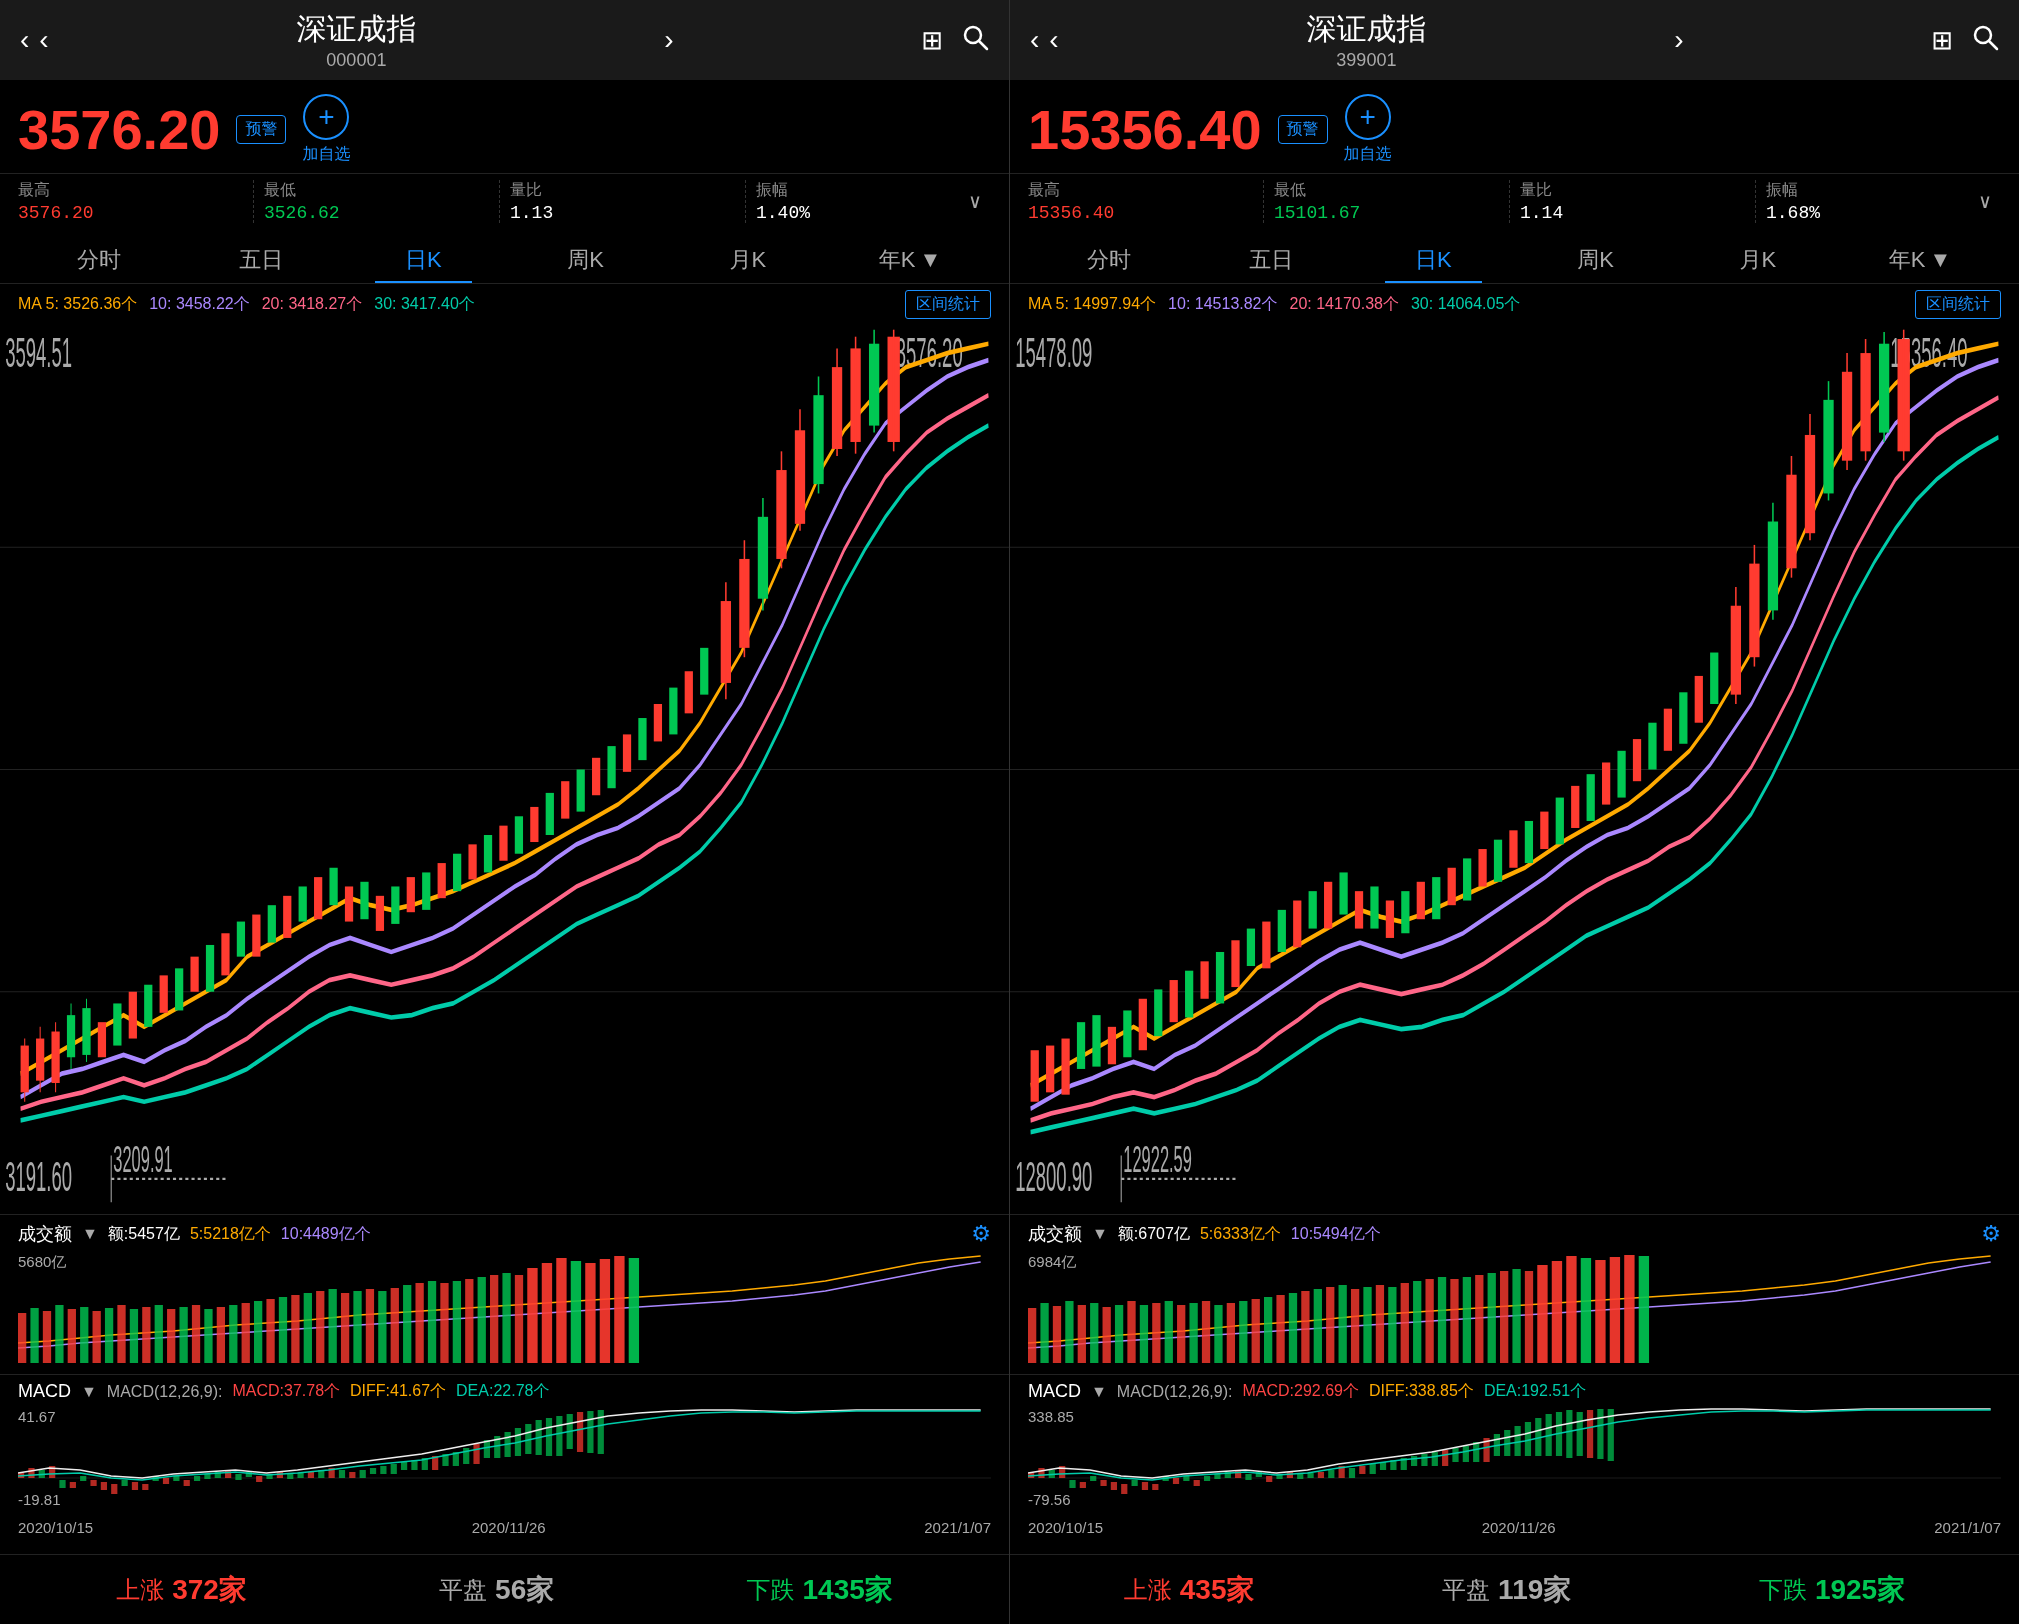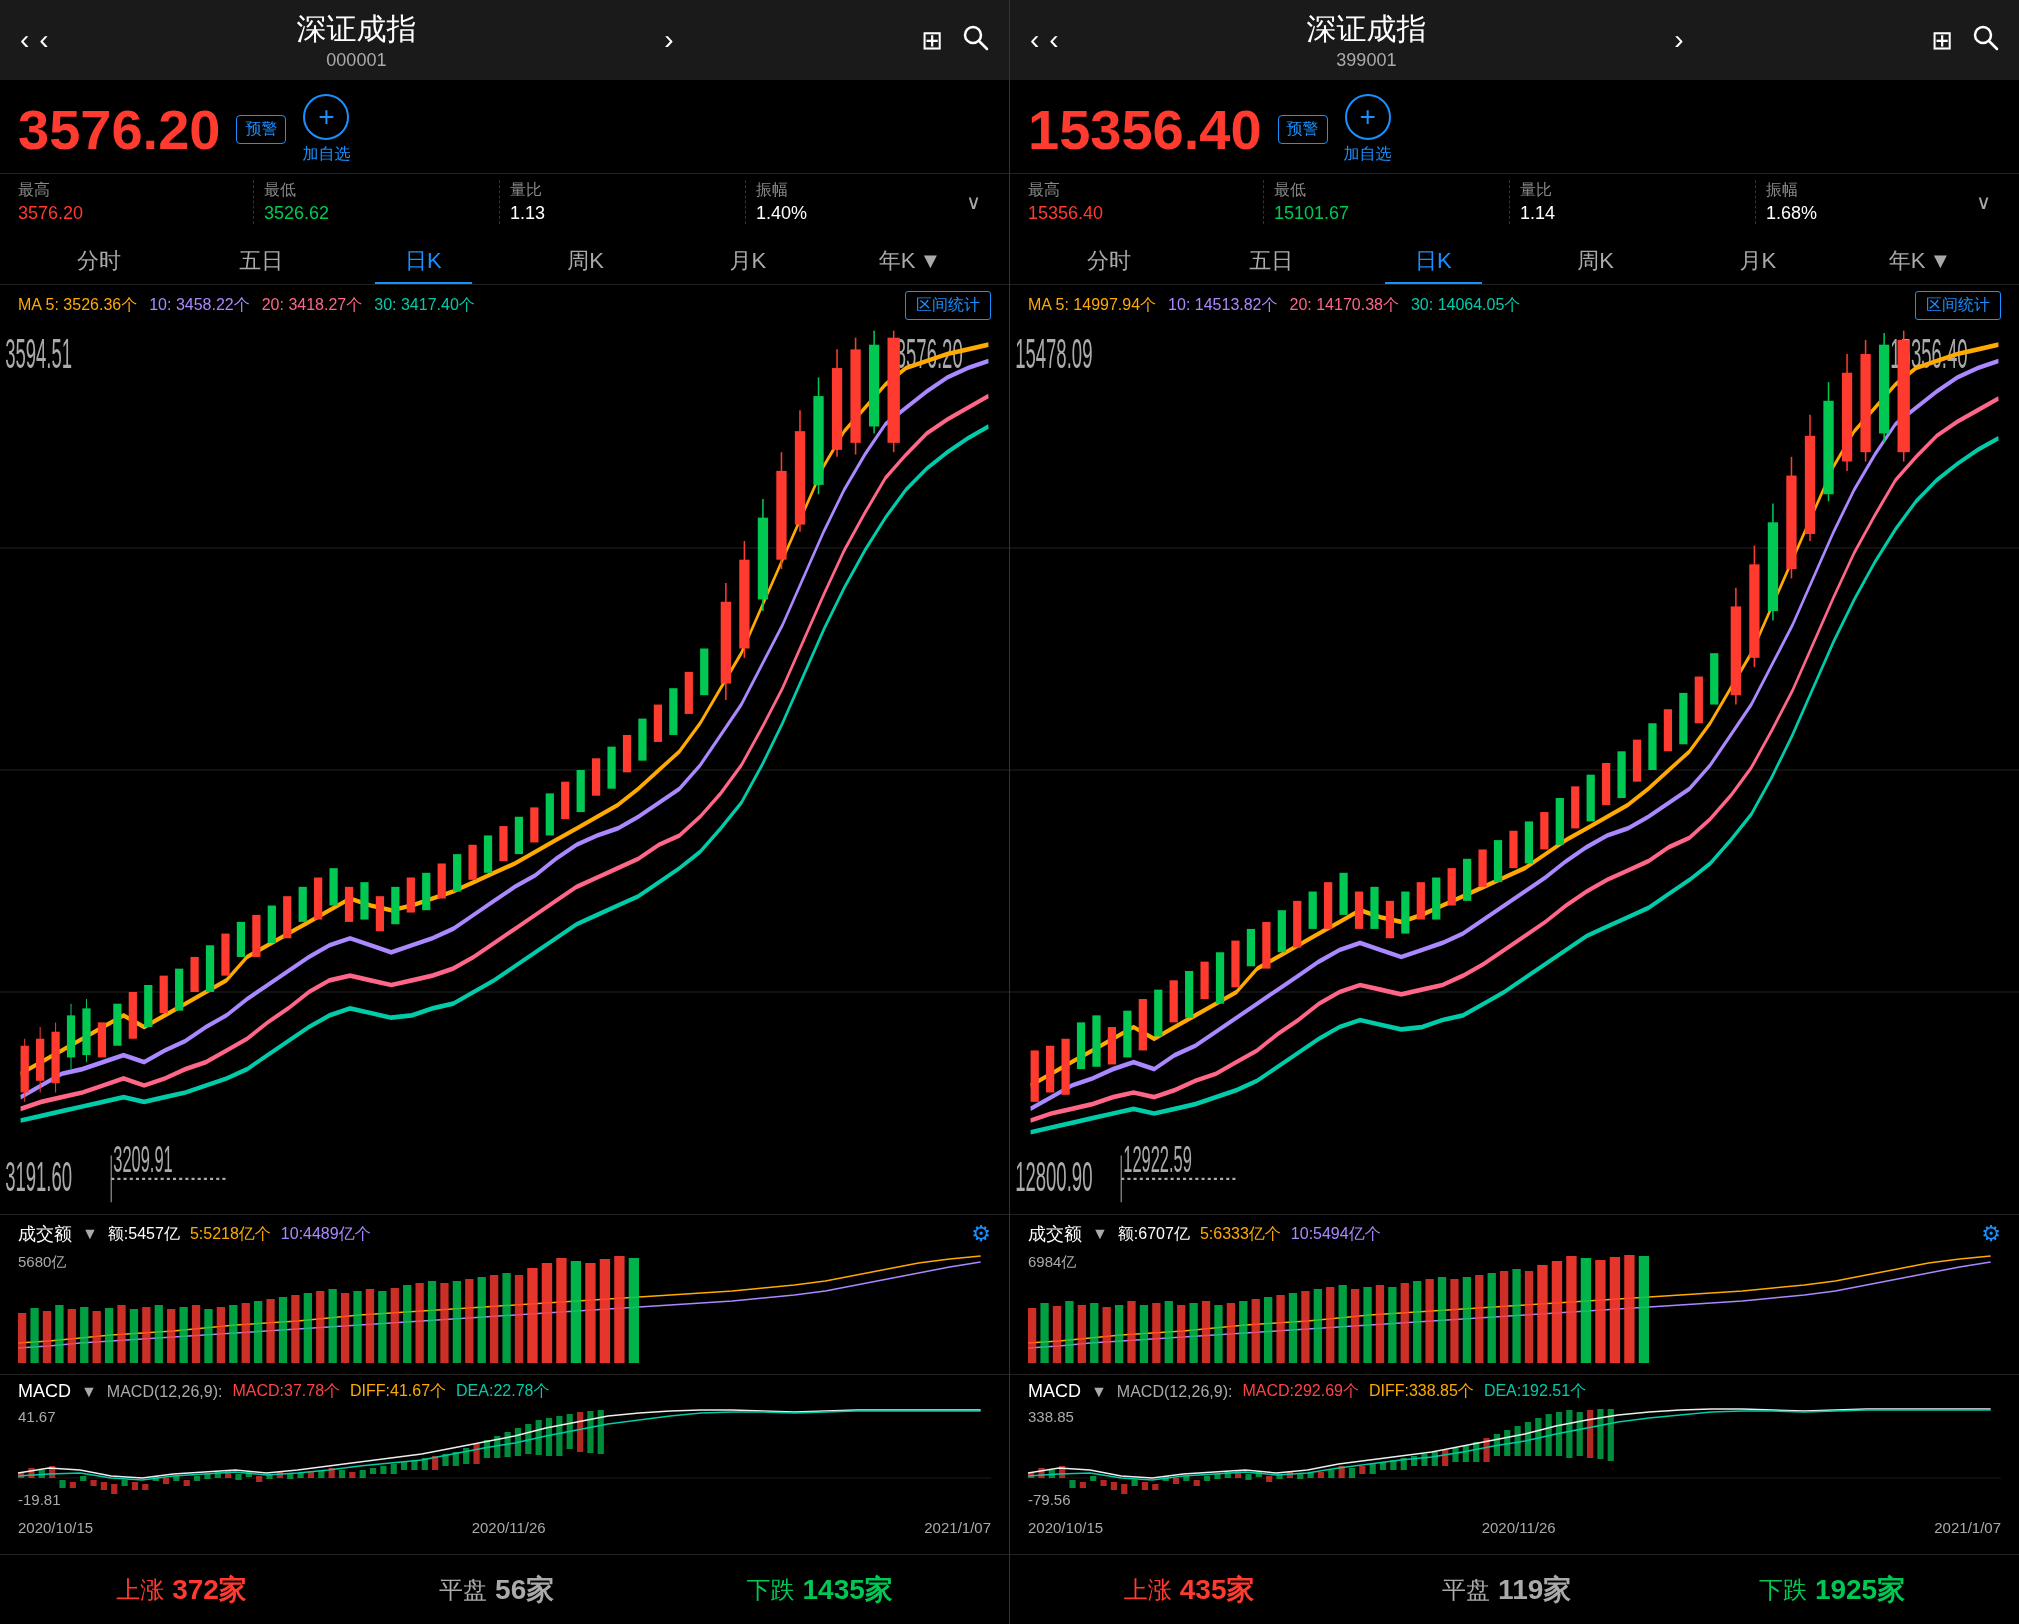--- a/index.html
+++ b/index.html
@@ -133,20 +133,21 @@
       border-top: 1px solid #222;
       font-size: 18px;
     }
     .stat-item {
       flex: 1;
       display: flex;
       flex-direction: column;
       gap: 2px;
       border-right: 1px dashed #333;
       padding: 0 10px;
+      font-family: Liberation Mono, monospace;
     }
     .stat-item:first-child { padding-left: 0; }
     .stat-item:last-child { border-right: none; }
     .stat-label { color: #888; font-size: 16px; }
     .stat-value { color: #fff; font-size: 18px; }
     .stat-value.red { color: #ff3b30; }
     .stat-value.green { color: #00c853; }
     .chevron-down { color: #aaa; font-size: 20px; margin-left: auto; align-self: center; }
 
     

